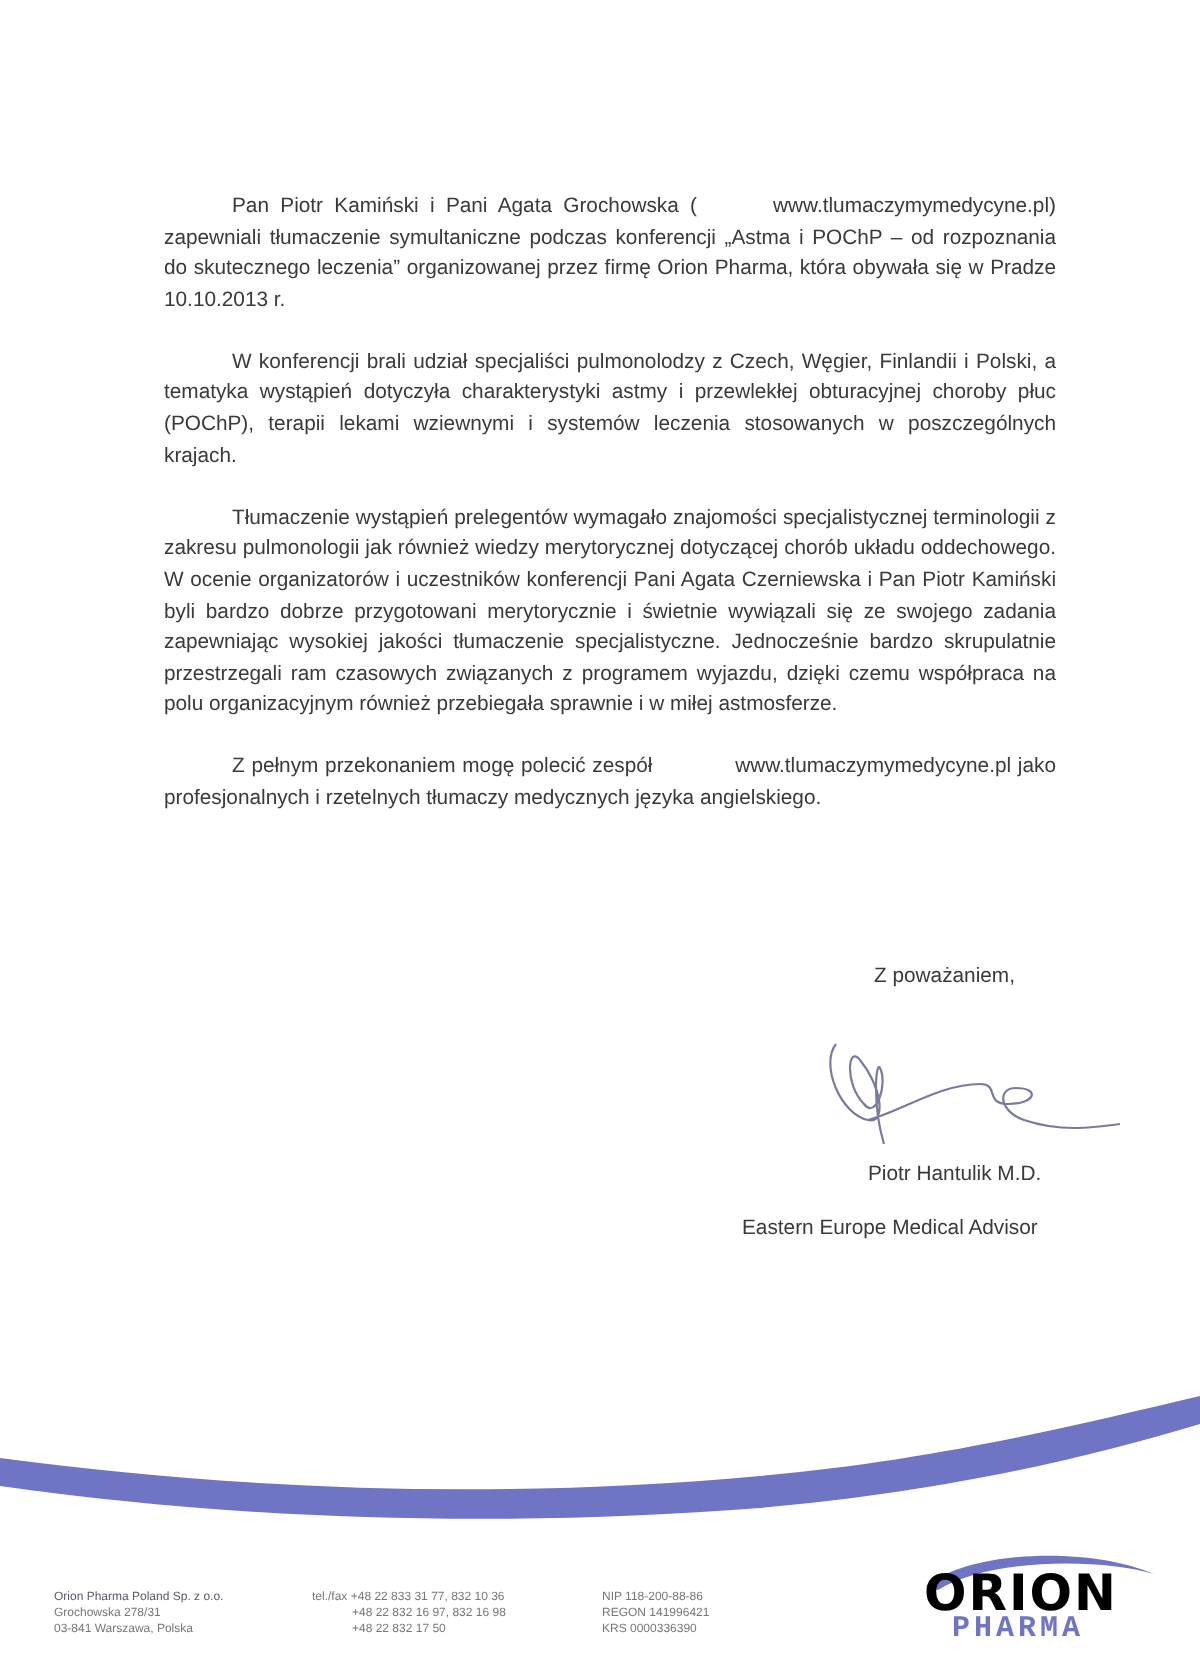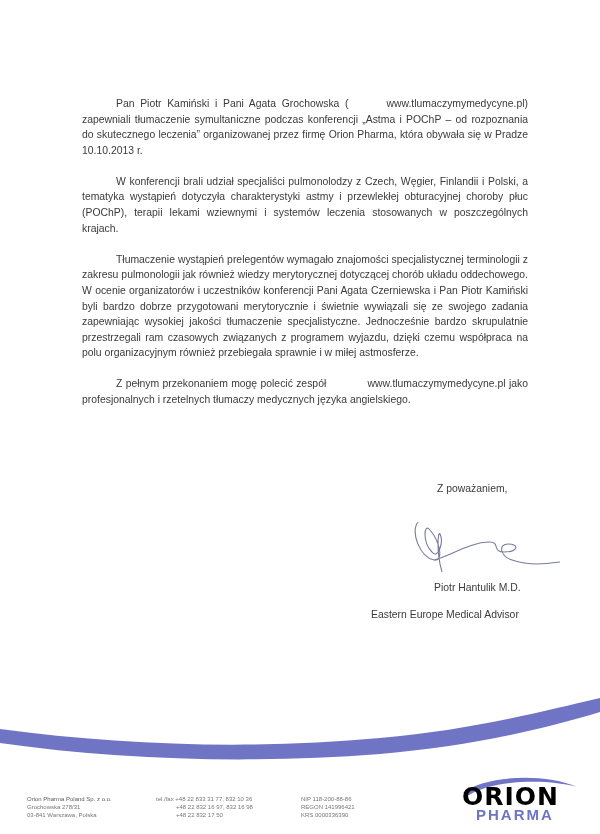--- a/index.html
+++ b/index.html
@@ -25,21 +25,21 @@
   .footer-company .name { color: #555a66; }
   .footer-phones { left: 156px; top: 795px; }
   .footer-ids { left: 301px; top: 795px; }
   .logo { position: absolute; left: 455px; top: 773px; width: 130px; height: 55px; }
   .logo-text-1 {
     position: absolute; left: 462px; top: 784px; font-size: 25px; font-weight: bold;
     letter-spacing: 1px; color: #000000; line-height: 25px; font-family: "DejaVu Sans", sans-serif;
   }
   .logo-text-2 {
     position: absolute; left: 476px; top: 807px; font-size: 15px; font-weight: bold;
-    letter-spacing: 2px; color: #6f74c4; line-height: 15px; font-family: Liberation Sans, sans-serif;
+    letter-spacing: 2px; color: #6f74c4; line-height: 15px; font-family: Liberation Mono, monospace;
   }
 </style>
 </head>
 <body>
 
 <div class="letter">
   <p>
     <span>Pan Piotr Kamiński i Pani Agata Grochowska (</span><a class="link">www.tlumaczymymedycyne.pl</a><span>) zapewniali tłumaczenie symultaniczne podczas konferencji „Astma i POChP – od rozpoznania do skutecznego leczenia” organizowanej przez firmę Orion Pharma, która obywała się w Pradze 10.10.2013 r.</span>
   </p>
   <p>W konferencji brali udział specjaliści pulmonolodzy z Czech, Węgier, Finlandii i Polski, a tematyka wystąpień dotyczyła charakterystyki astmy i przewlekłej obturacyjnej choroby płuc (POChP), terapii lekami wziewnymi i systemów leczenia stosowanych w poszczególnych krajach.</p>

